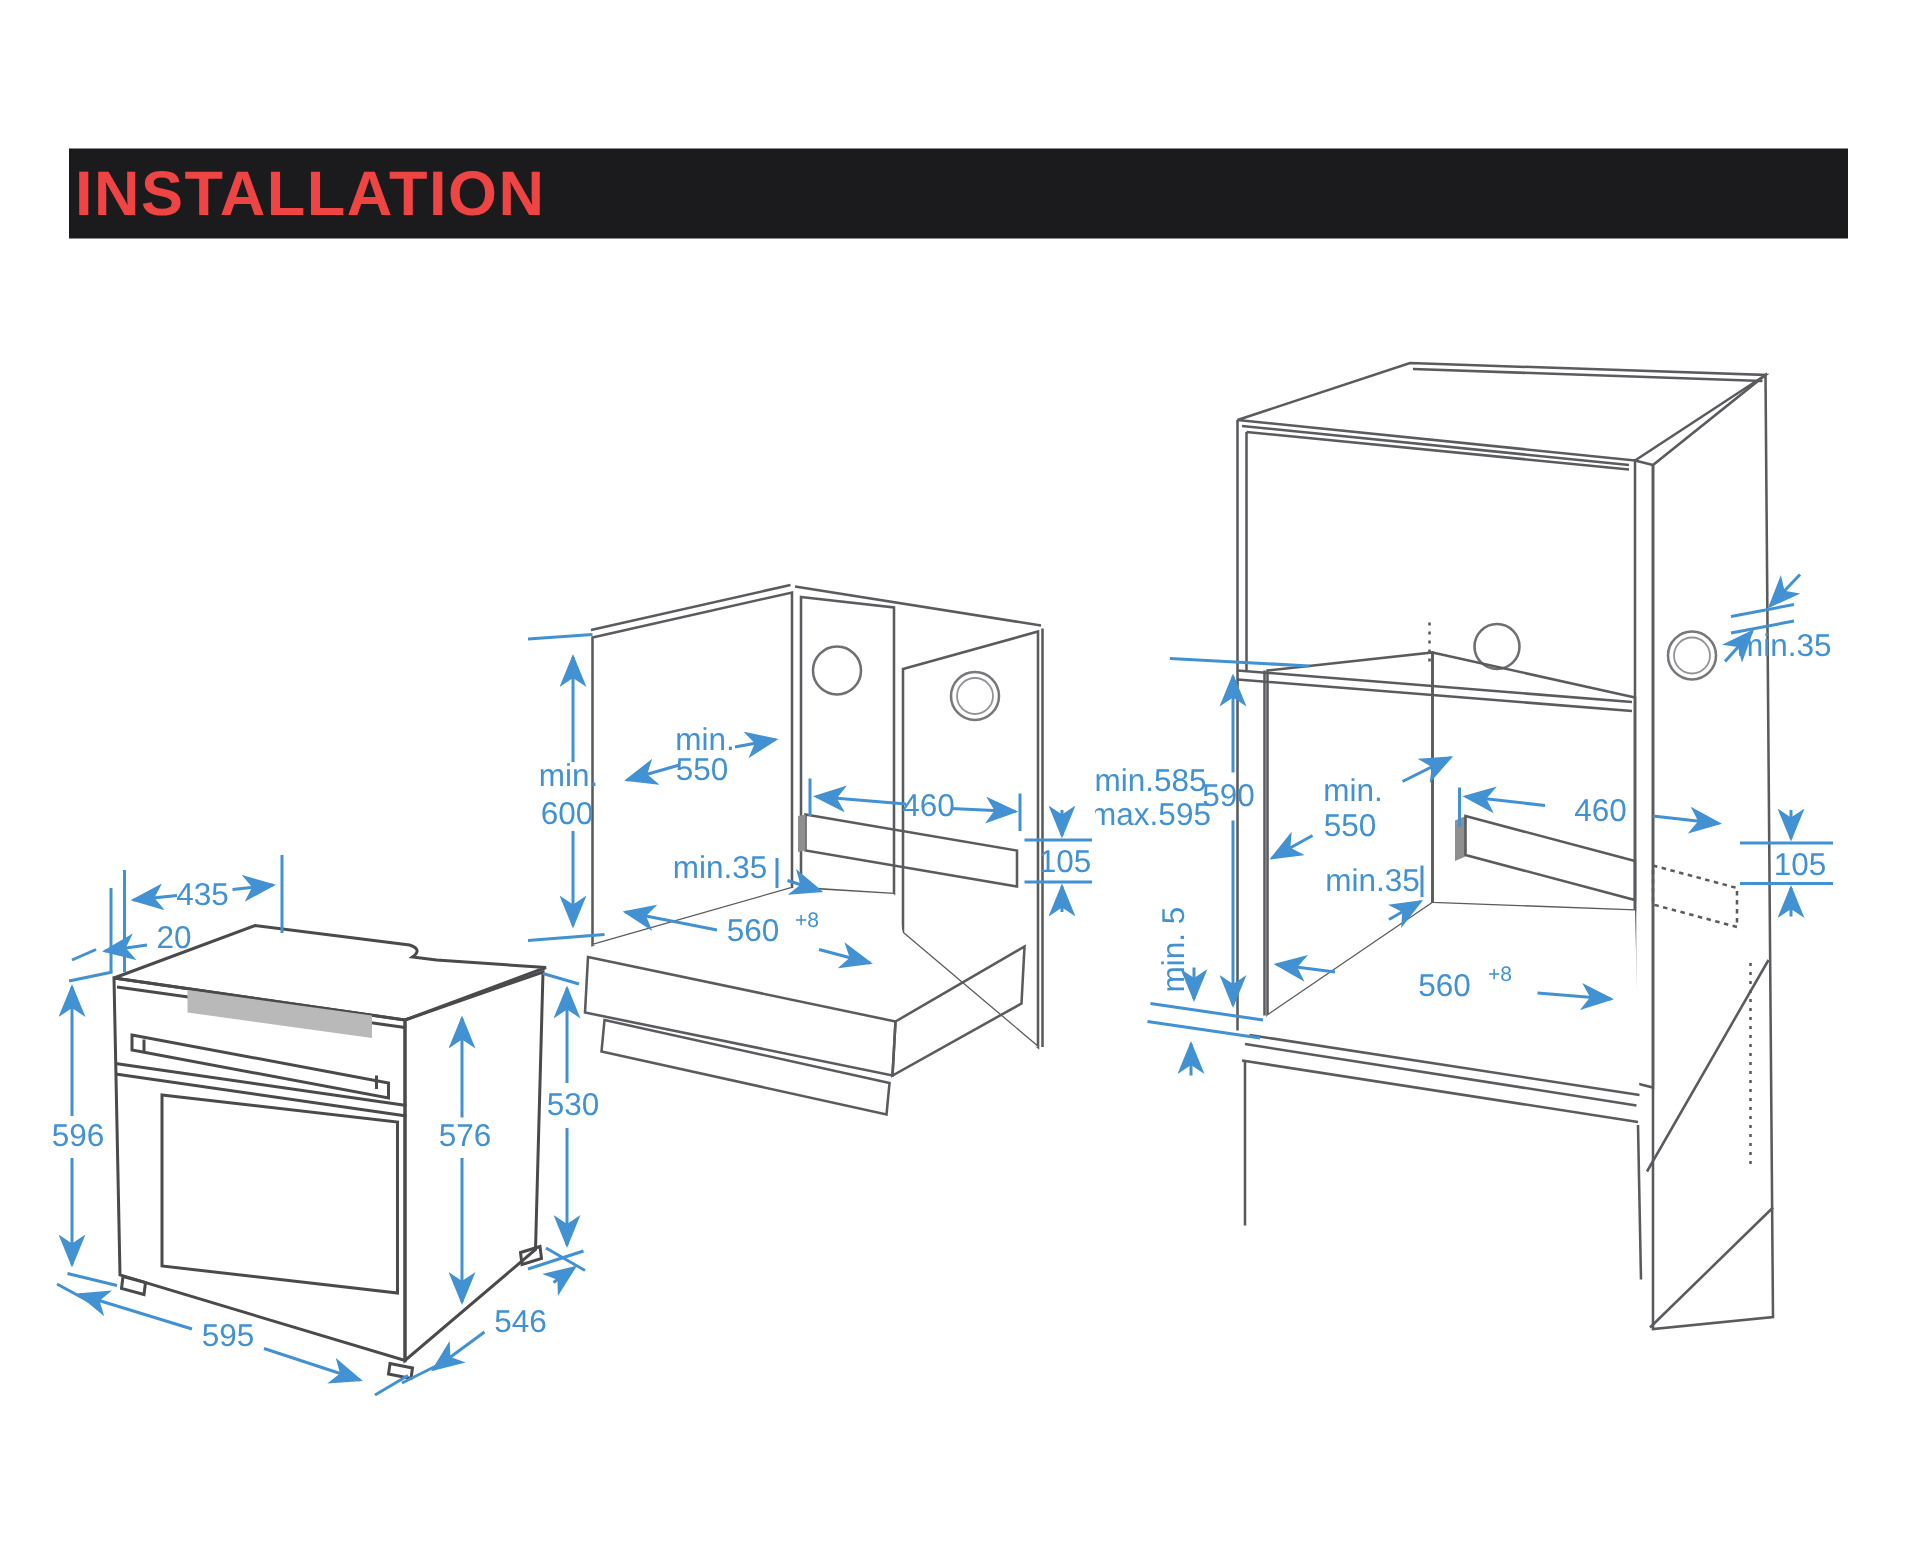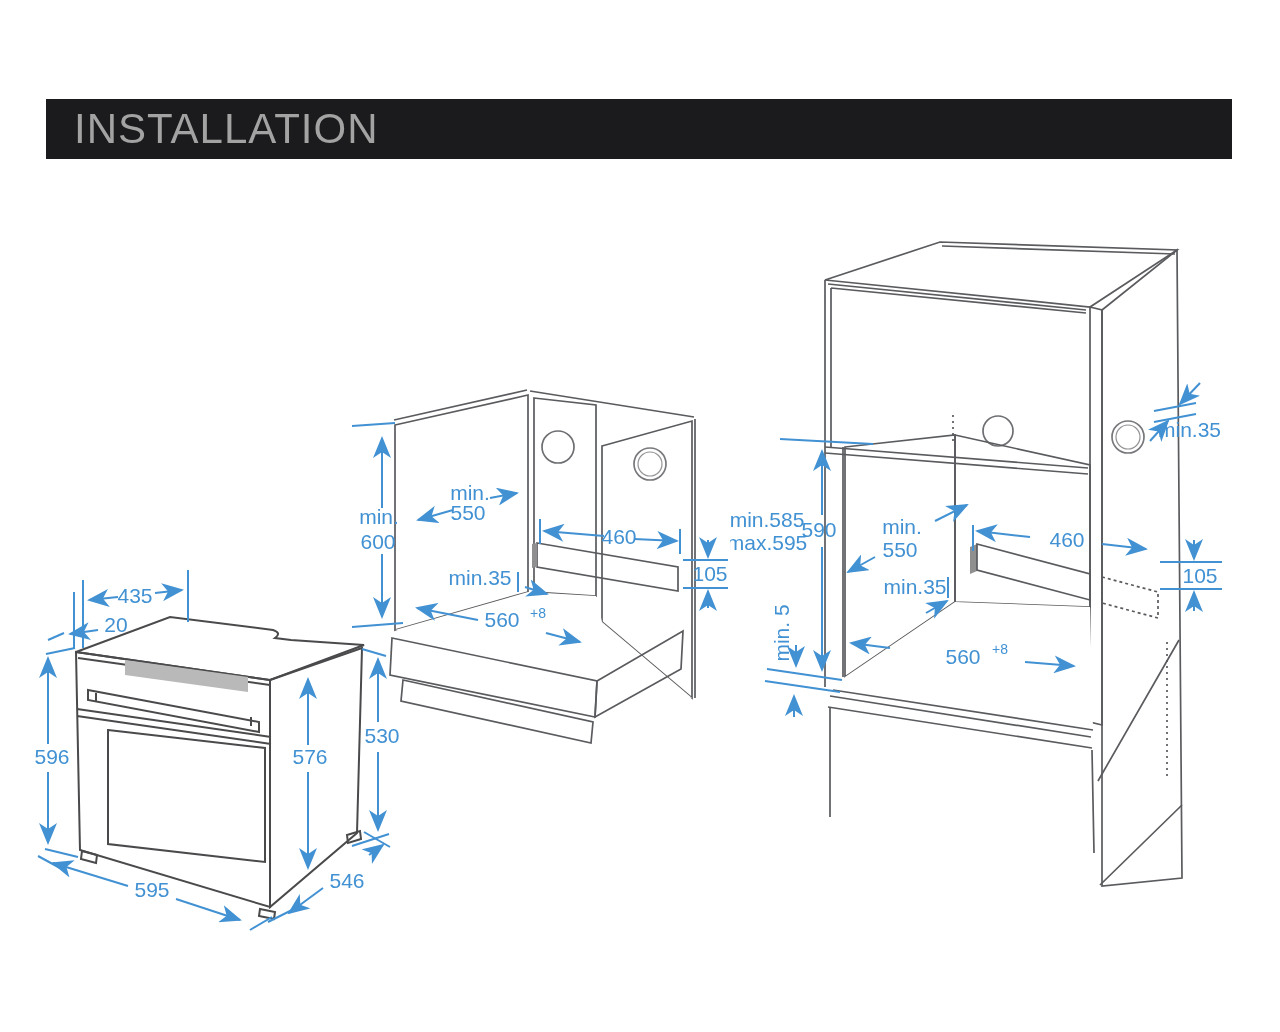--- a/index.html
+++ b/index.html
@@ -1,21 +1,21 @@
 <!DOCTYPE html>
 <html><head>
 <meta charset="utf-8">
 <style>
   html,body{margin:0;padding:0;background:#fff;}
   #page{position:relative;width:1280px;height:1032px;background:#ffffff;overflow:hidden;
         font-family:"Liberation Sans",sans-serif;}
   #header-bar{position:absolute;left:46px;top:99px;width:1186px;height:60px;background:#1b1b1d;
               display:flex;align-items:center;}
-  #header-bar .title{color:#a3a3a3;font-size:42px;font-weight:normal;letter-spacing:1px;
-                     padding-left:28px;font-family:"Liberation Sans",sans-serif;}
+  #header-bar .title{color:#ef4444;font-size:42px;font-weight:bold;letter-spacing:1px;
+                     padding-left:4px;font-family:"Liberation Sans",sans-serif;}
   svg{position:absolute;}
   .dim{font-family:"Liberation Sans",sans-serif;font-size:21px;fill:#4191d3;}
   .dimsup{font-family:"Liberation Sans",sans-serif;font-size:14px;fill:#4191d3;}
   .bl{stroke:#4191d3;stroke-width:2;fill:none;}
   .ln{stroke:#4a4a4c;stroke-width:2;fill:none;}
   .lnt{stroke:#5a5b5e;stroke-width:1.7;fill:none;}
 </style>
 </head>
 <body>
 

